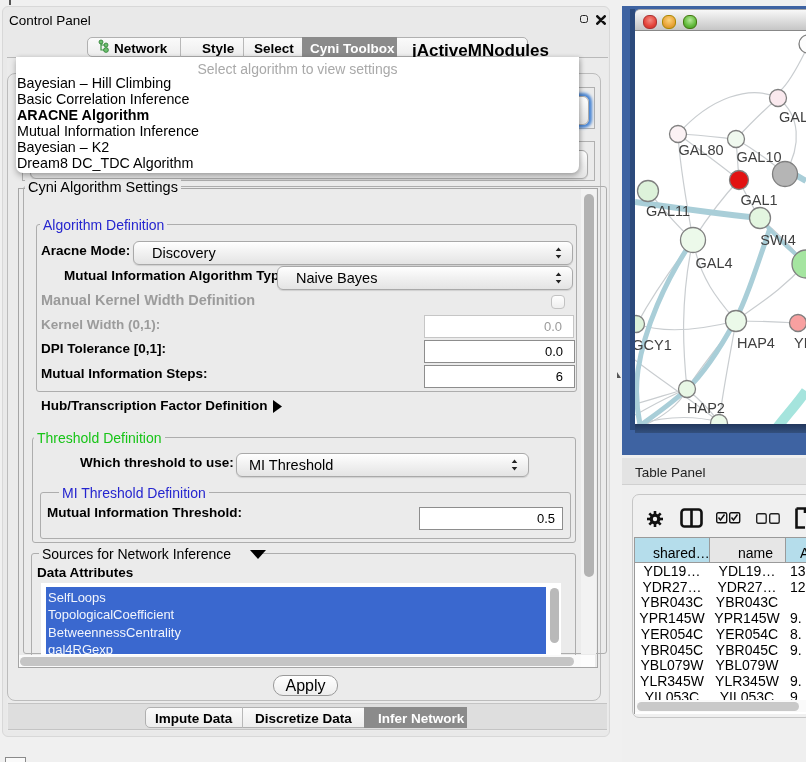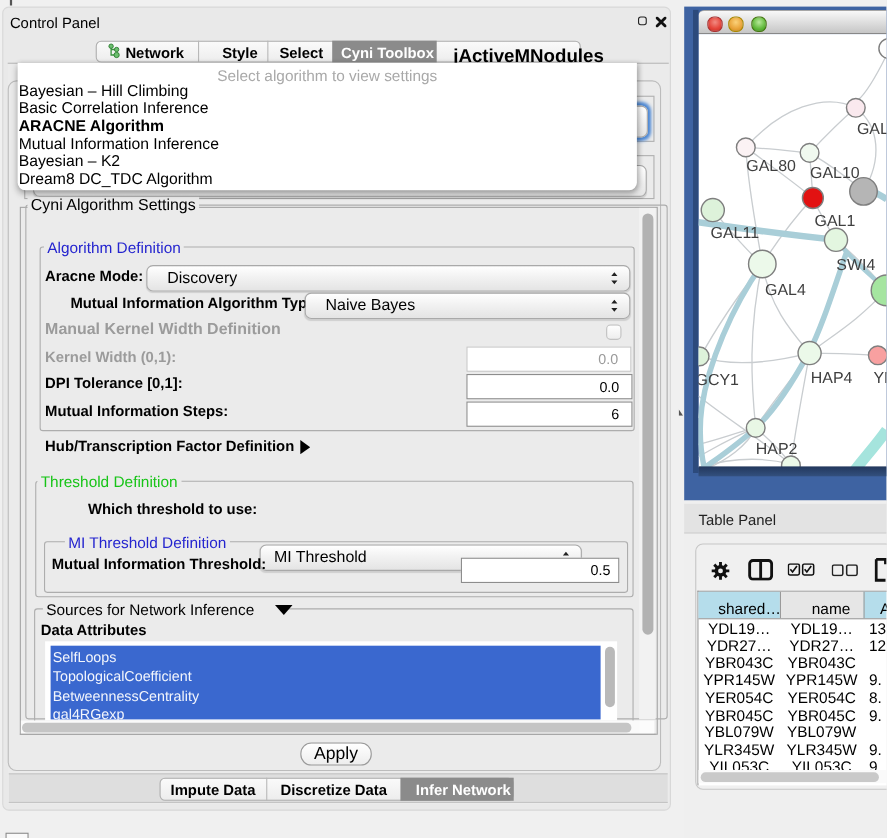--- a/index.html
+++ b/index.html
@@ -102,21 +102,21 @@
 <div class="blbl" style="left:41px;top:398px;">Hub/Transcription Factor Definition</div>
 <svg class="abs" style="left:272px;top:400px;" width="11" height="13" viewBox="0 0 11 13">
   <path d="M1 0 L10 6.5 L1 13 Z" fill="#000"></path>
   </svg>
 
 <div class="group" style="left:32px;top:437px;width:542px;height:104px;">
   <span class="gtitle" style="color:#17c417;left:1px;">Threshold Definition</span>
 </div>
 
 <div class="blbl" style="left:80px;top:455px;">Which threshold to use:</div>
-<div class="combo" style="left:236px;top:453px;width:291px;height:22px;margin-top:42px;">
+<div class="combo" style="left:236px;top:453px;width:291px;height:22px;">
   <span class="ct" style="left:12px;">MI Threshold</span>
   <svg class="carr" viewBox="0 0 8 12" width="8" height="12" style="top:5px;right:9px;">
       <path d="M4 0.5 L6.8 4 L1.2 4 Z M4 11.5 L1.2 8 L6.8 8 Z" fill="#222"></path>
     </svg>
 </div>
 
 <div class="group" style="left:40px;top:492px;width:529px;height:45px;">
   <span class="gtitle" style="color:#2525cf;left:2px;margin-left:16px;">MI Threshold Definition</span>
 </div>
 <div class="blbl" style="left:47px;top:505px;">Mutual Information Threshold:</div>

